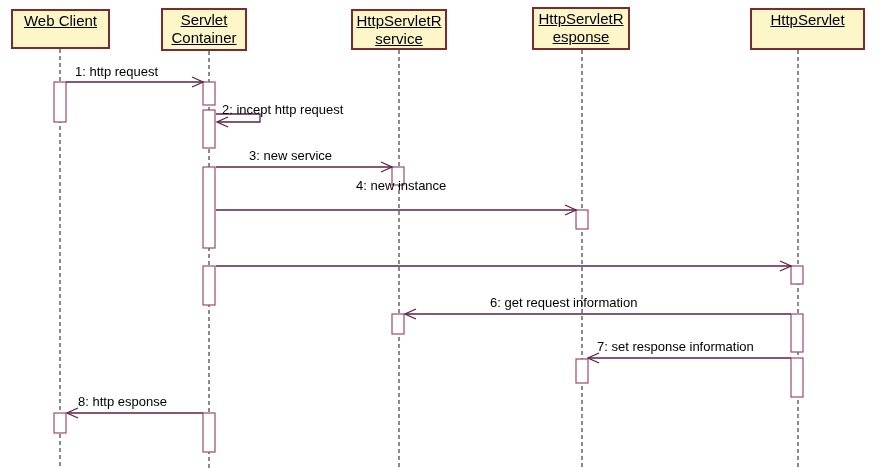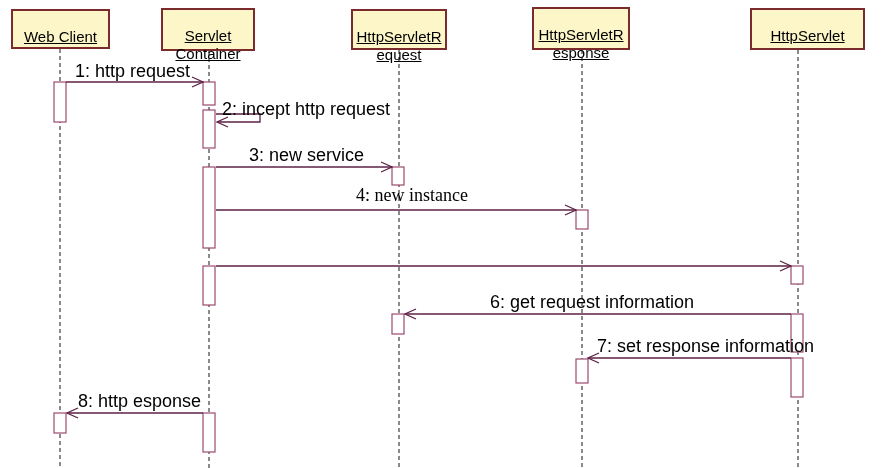--- a/index.html
+++ b/index.html
@@ -10,72 +10,72 @@
     background: #ffffff;
     font-family: "Liberation Sans", sans-serif;
     overflow: hidden;
   }
   .actor-box {
     position: absolute;
     box-sizing: border-box;
     background: #fdf6c8;
     border: 2px solid #7b2b2b;
     text-align: center;
-    padding-top: 17px;
+    padding-top: 1px;
     z-index: 3;
   }
   .actor-line {
     display: block;
     font-size: 15px;
     line-height: 18px;
     color: #000000;
     text-decoration: underline;
     white-space: nowrap;
   }
   .msg-label {
     position: absolute;
-    font-size: 18px;
+    font-size: 13px;
     line-height: 15px;
     color: #000000;
     white-space: nowrap;
     z-index: 4;
   }
   #diagram-svg { position: absolute; left: 0; top: 0; z-index: 2; }
   .lifeline { stroke: #161616; stroke-width: 1; stroke-dasharray: 4,3; }
   .activation { fill: #ffffff; stroke: #9c4a70; stroke-width: 1.2; }
   .msg { stroke: #5c2144; stroke-width: 1.3; fill: none; }
 </style>
 </head>
 <body>
 
 <div id="stage">
 
   <div class="actor-box" style="left:11px; top:9px; width:99px; height:40px;">
     <span class="actor-line">Web Client</span>
   </div>
-  <div class="actor-box" style="left:161px; top:8px; width:94px; height:43px;">
+  <div class="actor-box" style="left:161px; top:8px; width:86px; height:43px;">
     <span class="actor-line">Servlet</span>
     <span class="actor-line">Container</span>
   </div>
   <div class="actor-box" style="left:351px; top:9px; width:96px; height:41px;">
     <span class="actor-line">HttpServletR</span>
-    <span class="actor-line">equest</span>
+    <span class="actor-line">service</span>
   </div>
   <div class="actor-box" style="left:532px; top:7px; width:98px; height:43px;">
     <span class="actor-line">HttpServletR</span>
     <span class="actor-line">esponse</span>
   </div>
   <div class="actor-box" style="left:750px; top:8px; width:115px; height:42px;">
     <span class="actor-line">HttpServlet</span>
   </div>
 
   <div class="msg-label" style="left:75px;  top:64px;">1: http request</div>
   <div class="msg-label" style="left:222px; top:102px;">2: incept http request</div>
   <div class="msg-label" style="left:249px; top:148px;">3: new service</div>
-  <div class="msg-label" style="left:356px; top:188px;font-family:Liberation Serif, serif;">4: new instance</div>
+  <div class="msg-label" style="left:356px; top:178px;">4: new instance</div>
   <div class="msg-label" style="left:490px; top:295px;">6: get request information</div>
   <div class="msg-label" style="left:597px; top:339px;">7: set response information</div>
   <div class="msg-label" style="left:78px;  top:394px;">8: http esponse</div>
 
   <svg id="diagram-svg" width="894" height="468" viewBox="0 0 894 468">
 
     <g>
       <line class="lifeline" x1="60" y1="49" x2="60" y2="468"></line>
       <line class="lifeline" x1="209" y1="51" x2="209" y2="468"></line>
       <line class="lifeline" x1="399" y1="50" x2="399" y2="468"></line>

